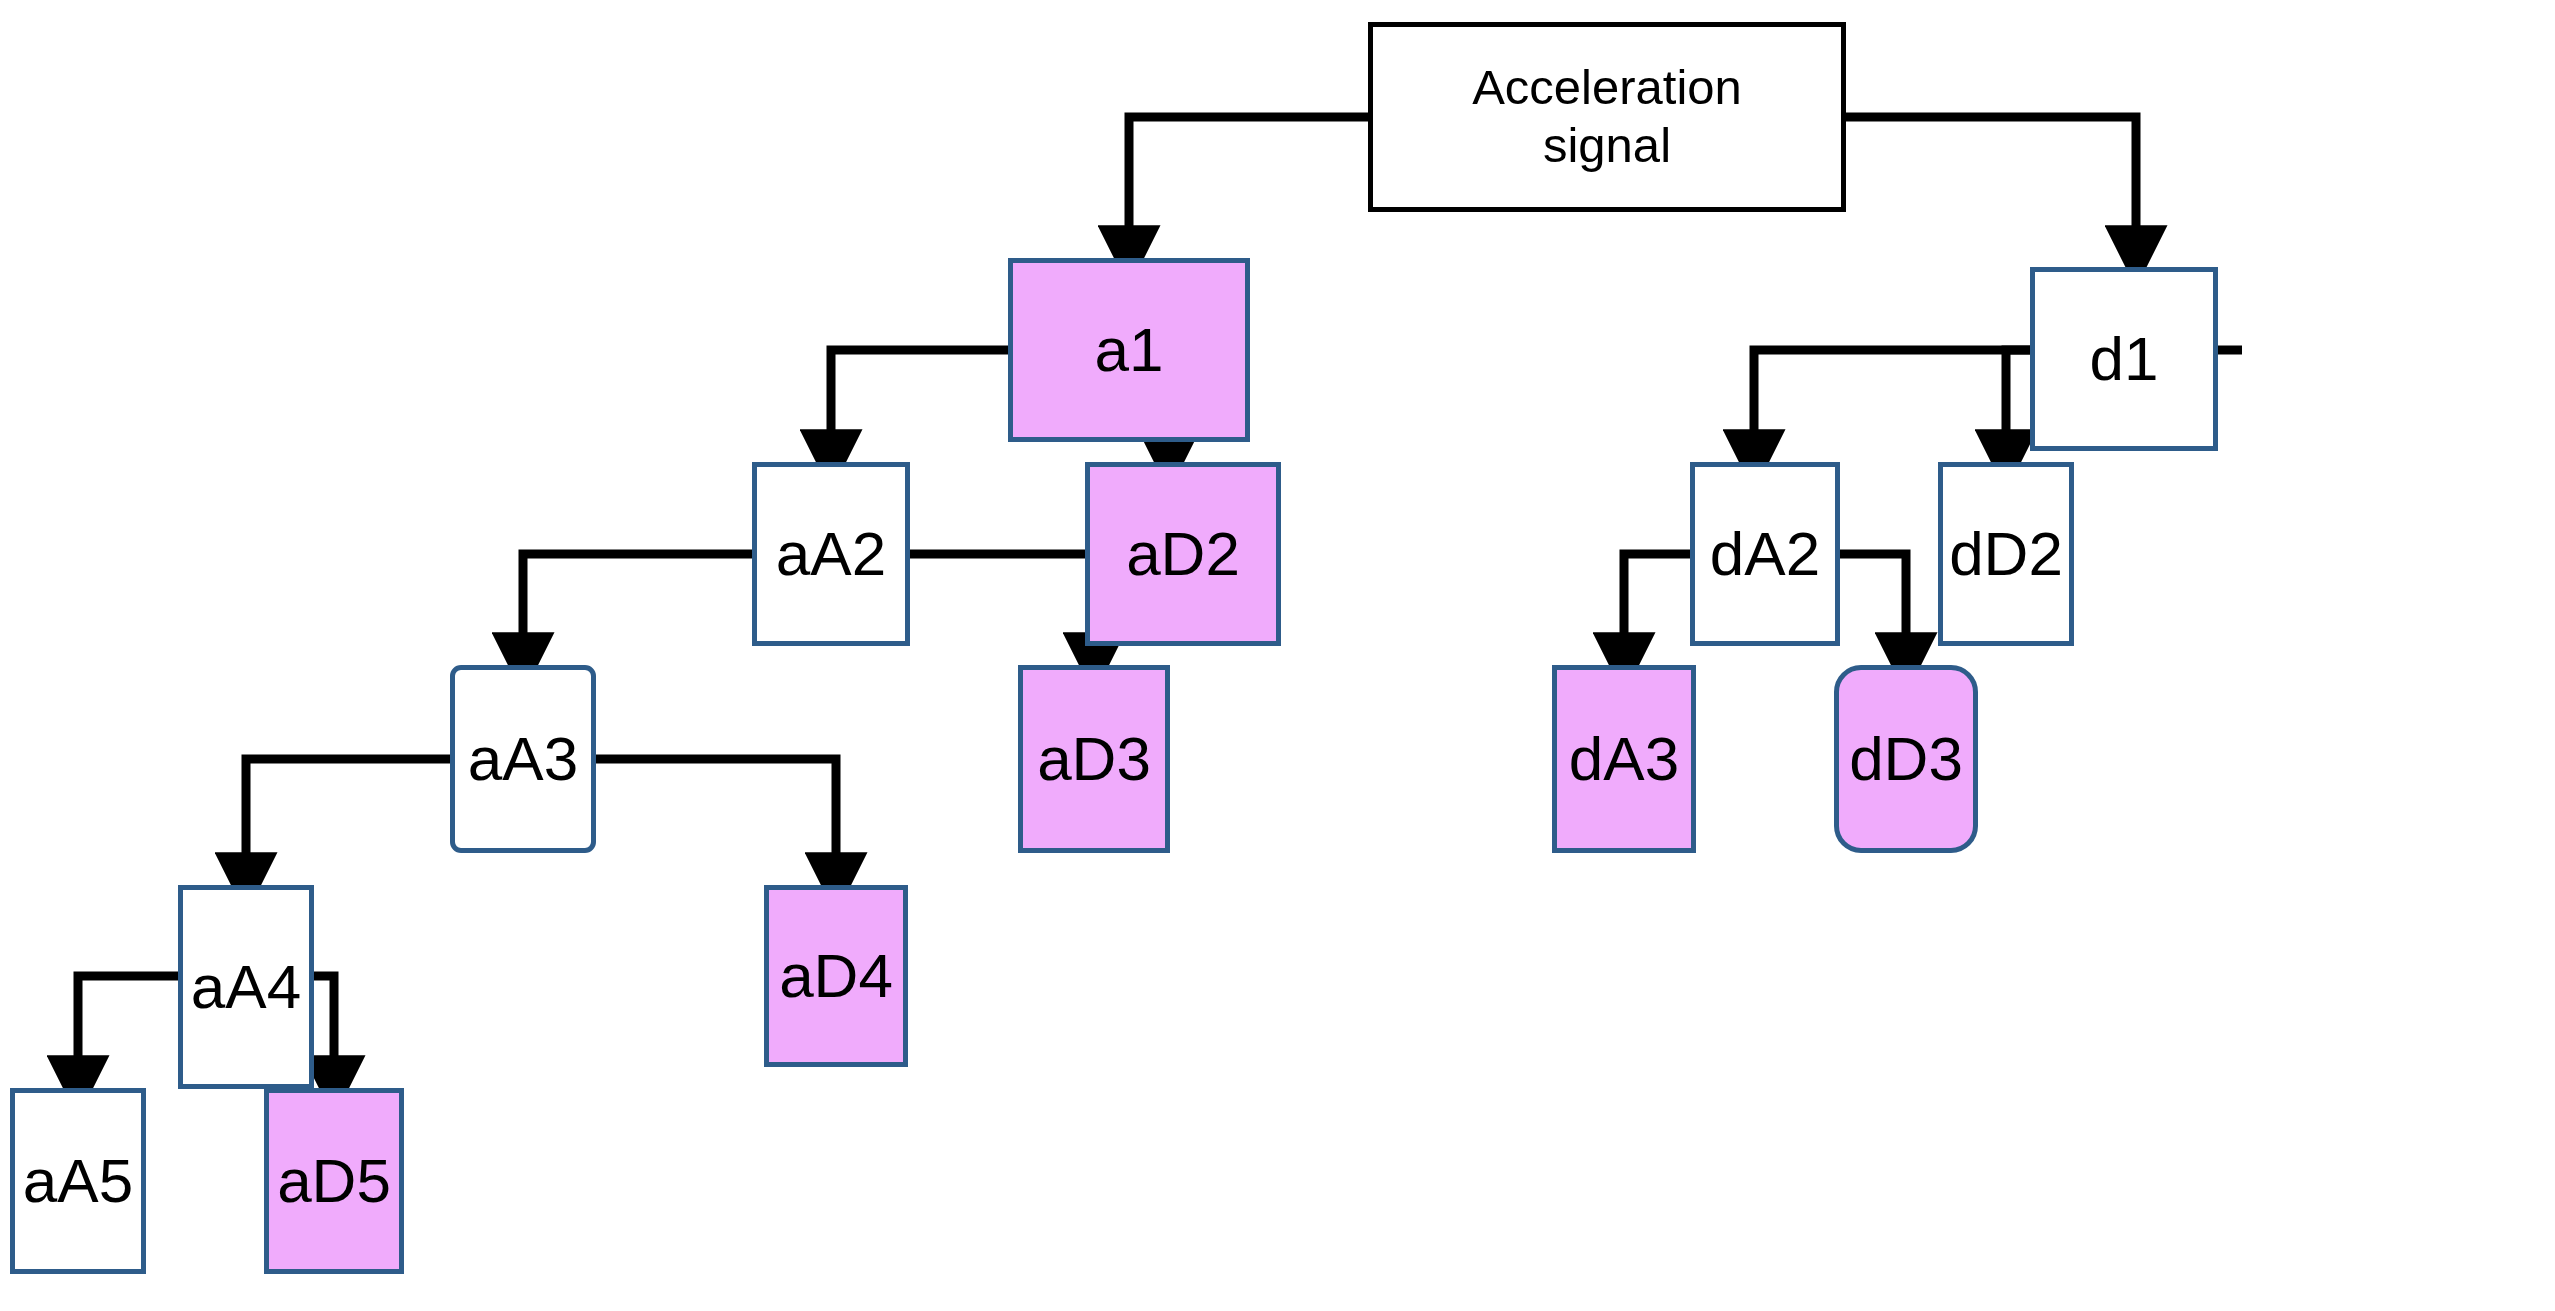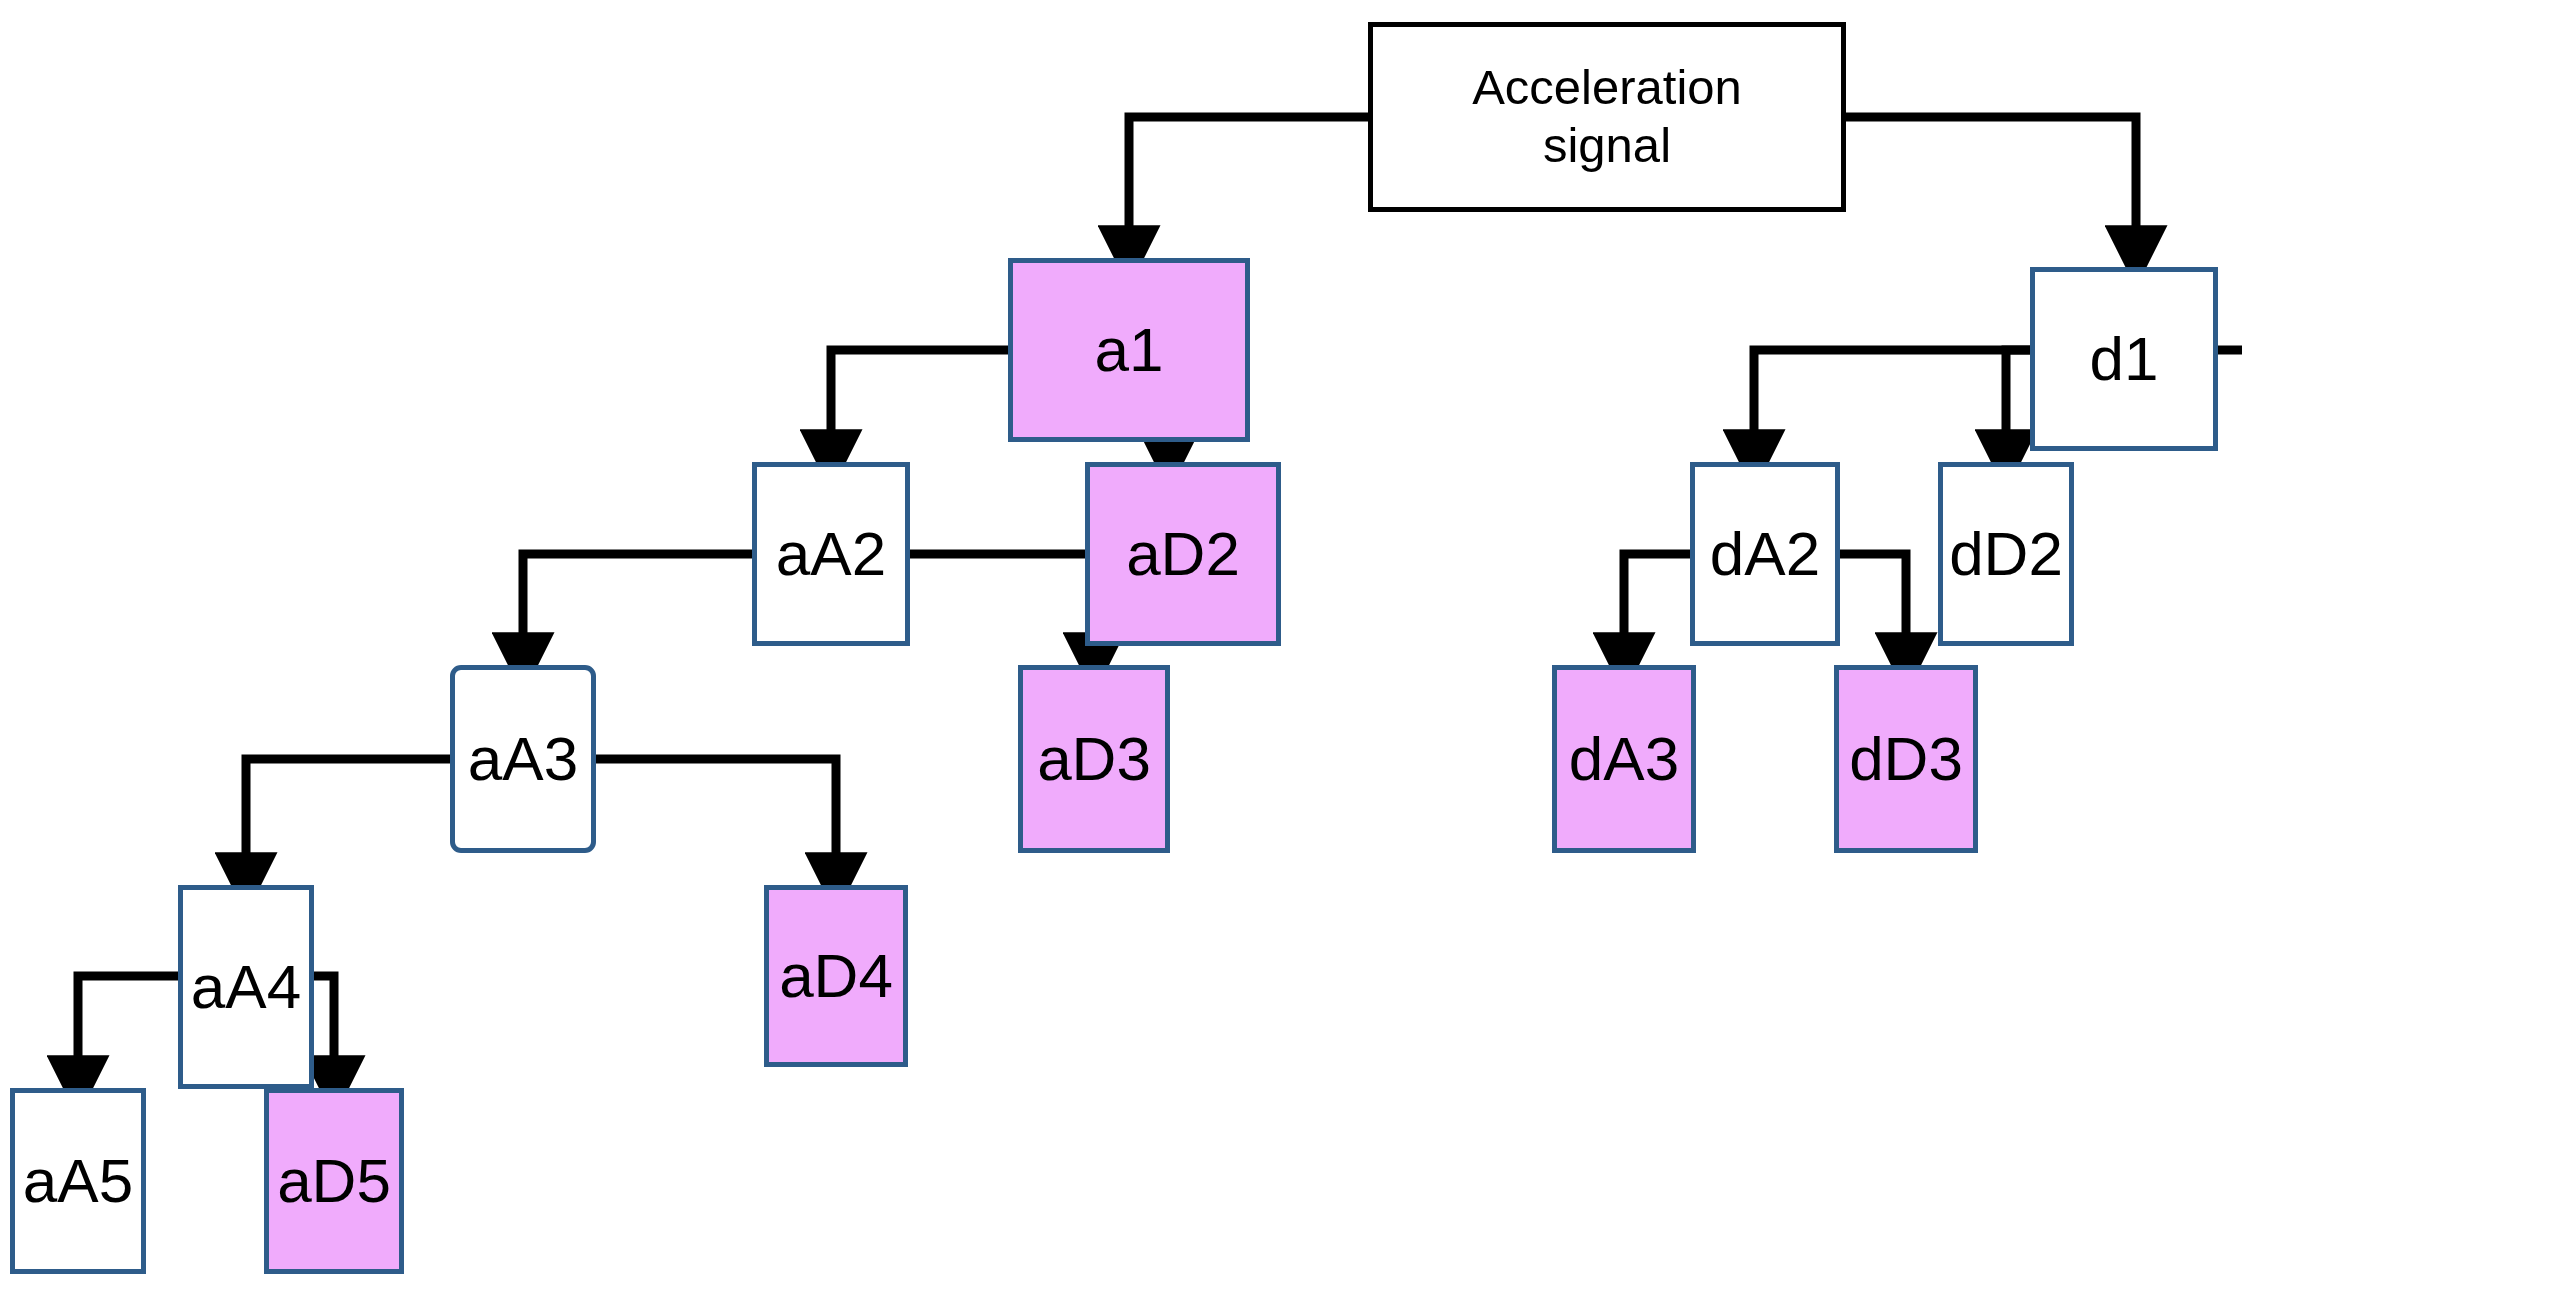--- a/index.html
+++ b/index.html
@@ -83,19 +83,19 @@
 signal</div>
       <div class="node gnode" style="left: 1008px; top: 258px; width: 242px; height: 184px;">a1</div>
       <div class="node wnode" style="left: 2030px; top: 258px; width: 188px; height: 184px; margin-top: 9px;">d1</div>
       <div class="node wnode" style="left: 752px; top: 462px; width: 158px; height: 184px;">aA2</div>
       <div class="node gnode" style="left: 1085px; top: 462px; width: 196px; height: 184px;">aD2</div>
       <div class="node wnode" style="left: 1690px; top: 462px; width: 150px; height: 184px;">dA2</div>
       <div class="node wnode" style="left: 1938px; top: 462px; width: 136px; height: 184px; text-align: center;">dD2</div>
       <div class="node wnode" style="left: 450px; top: 665px; width: 146px; height: 188px; border-radius: 11px;">aA3</div>
       <div class="node gnode" style="left: 1018px; top: 665px; width: 152px; height: 188px;">aD3</div>
       <div class="node gnode" style="left: 1552px; top: 665px; width: 144px; height: 188px;">dA3</div>
-      <div class="node gnode" style="left: 1834px; top: 665px; width: 144px; height: 188px;">dD3</div>
+      <div class="node gnode" style="left: 1834px; top: 665px; width: 144px; height: 188px; border-radius: 27px;">dD3</div>
       <div class="node wnode" style="left: 178px; top: 885px; width: 136px; height: 204px;">aA4</div>
       <div class="node gnode" style="left: 764px; top: 885px; width: 144px; height: 182px;">aD4</div>
       <div class="node wnode" style="left: 10px; top: 1088px; width: 136px; height: 186px;">aA5</div>
       <div class="node gnode" style="left: 264px; top: 1088px; width: 140px; height: 186px;">aD5</div>
     </div>
 </div>
 
 </body></html>

